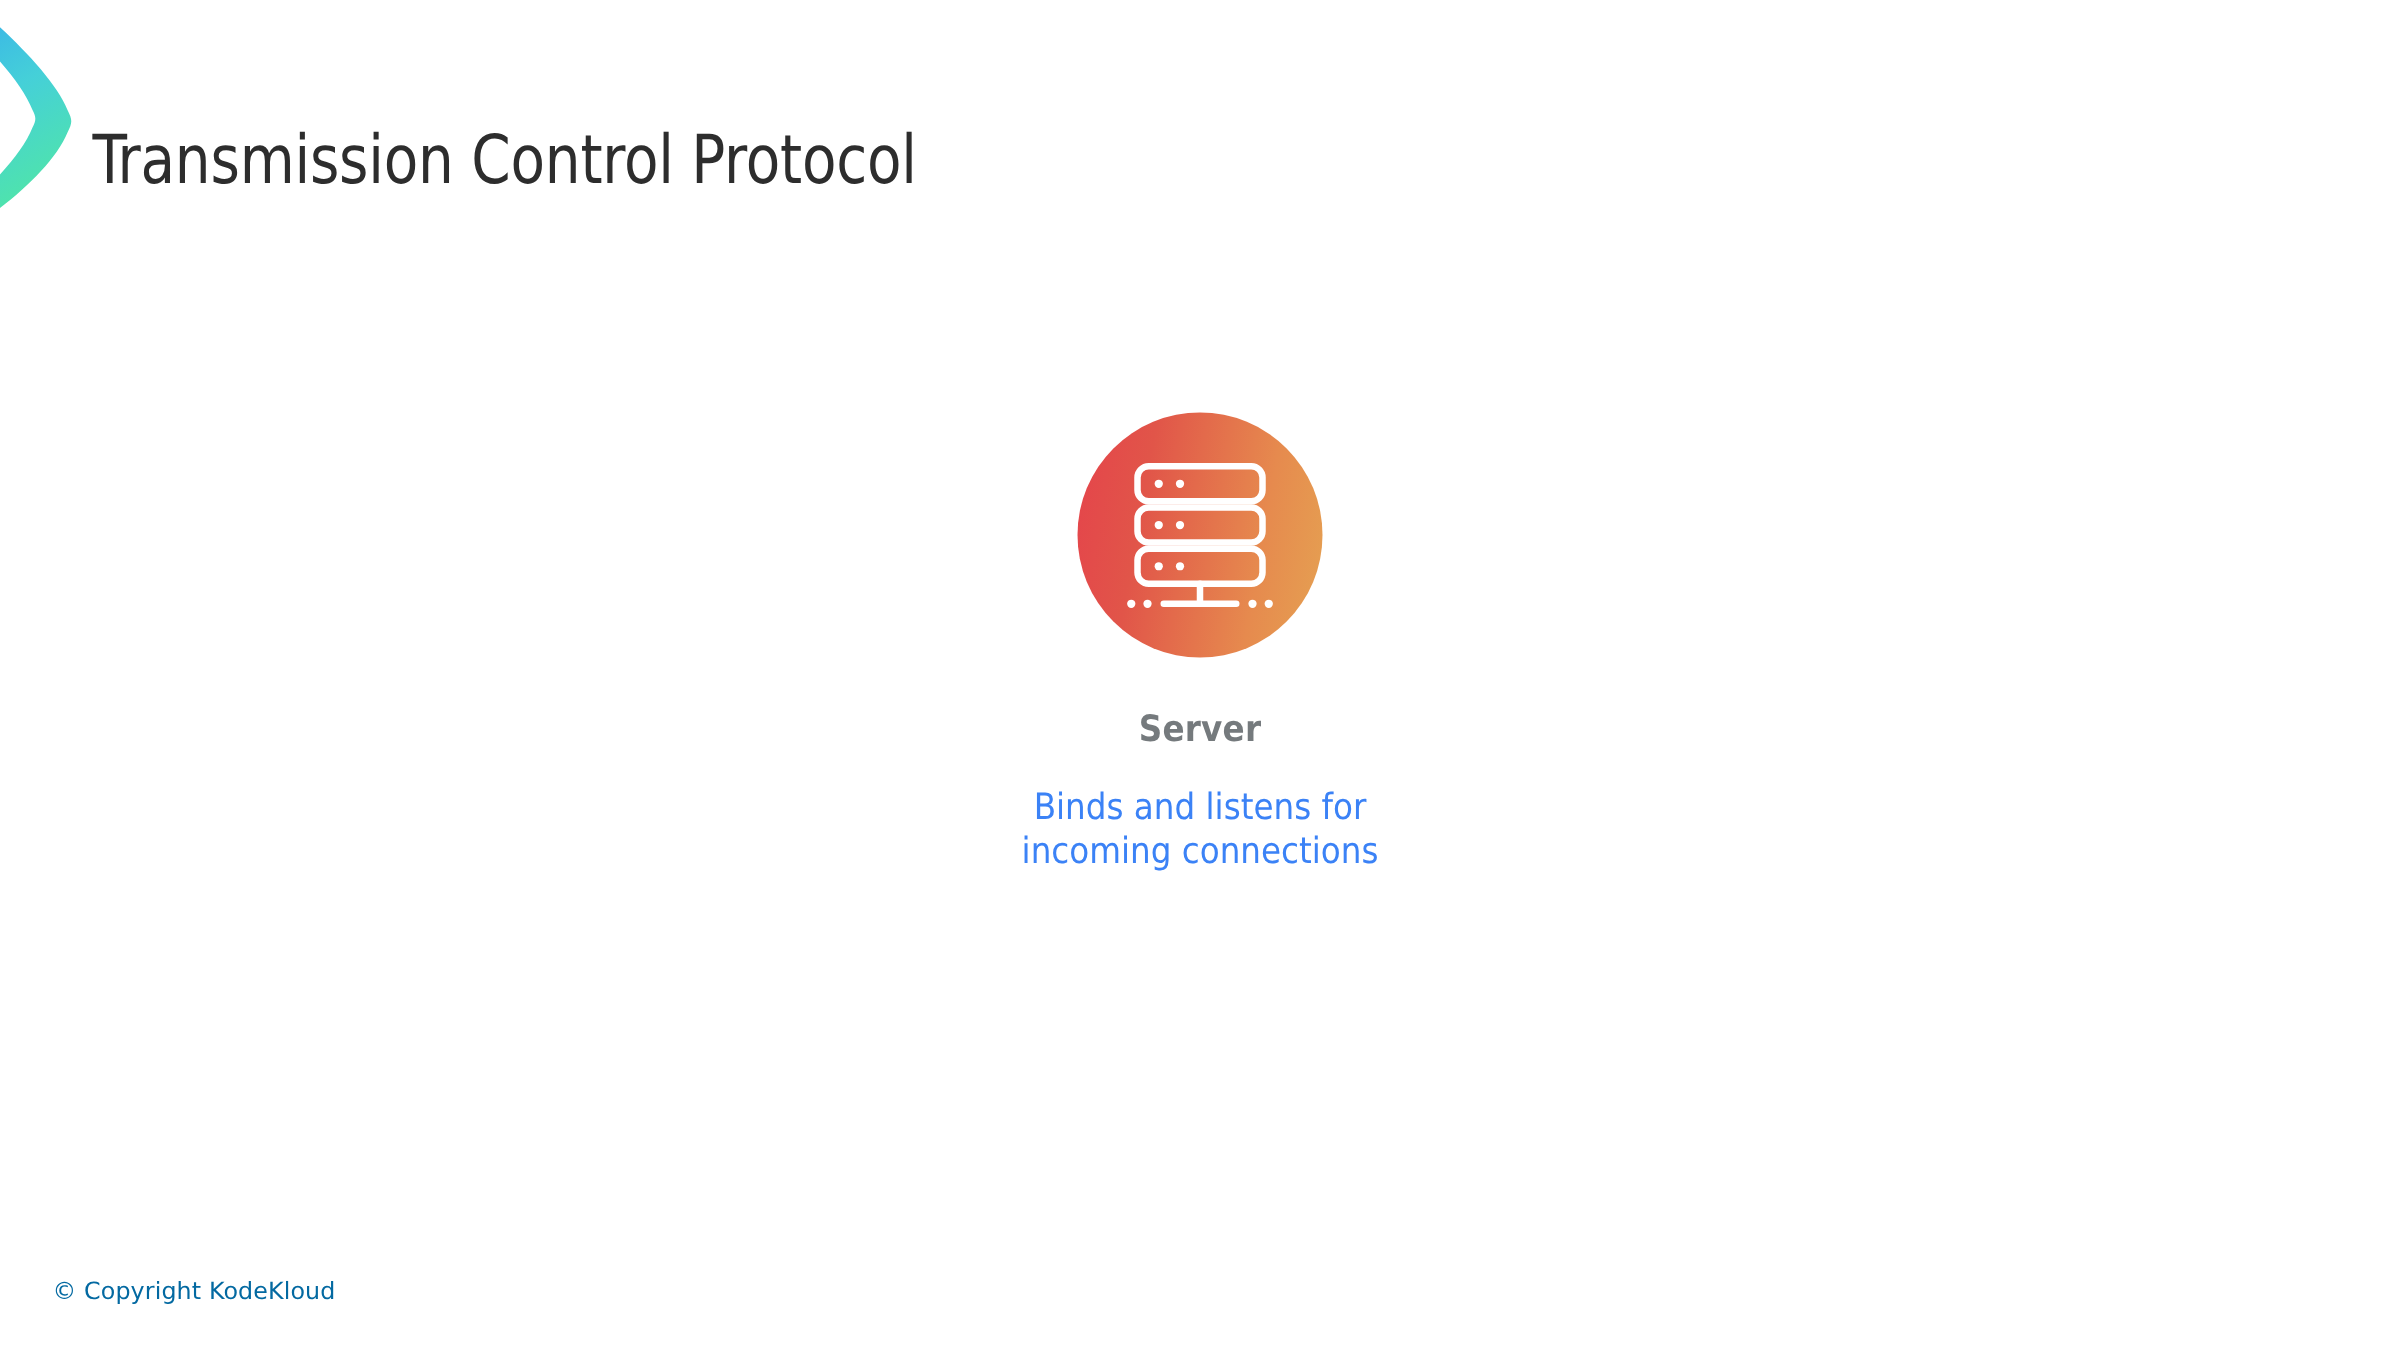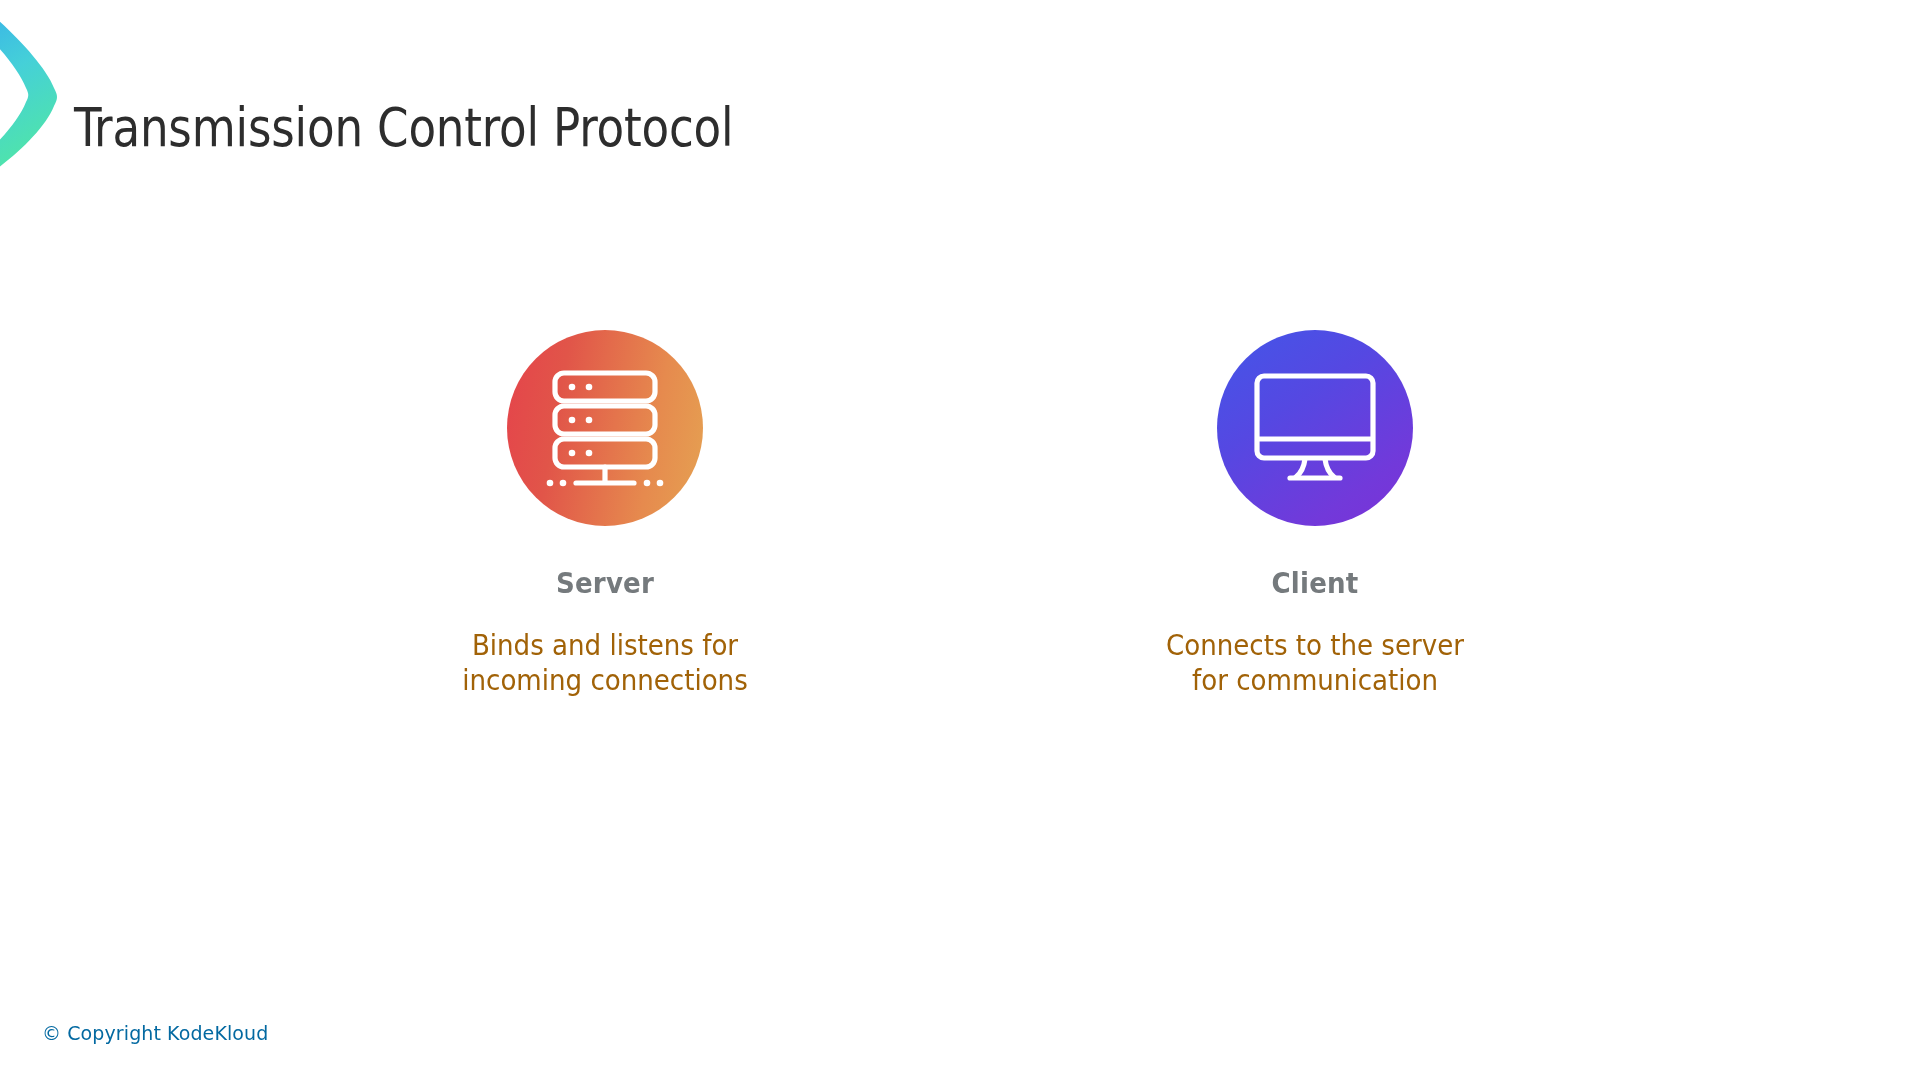--- a/index.html
+++ b/index.html
@@ -97,21 +97,21 @@
     color: #757a7d;
     letter-spacing: 0.2px;
     line-height: 1.2;
   }
 
   .card-desc {
     margin-top: 27px;
     font-family: "DejaVu Sans Condensed", "Liberation Sans Narrow", "Liberation Sans", sans-serif;
     font-size: 29px;
     font-weight: 400;
-    color: #a16207;
+    color: #3b82f6;
     line-height: 1.22;
     max-width: 330px;
   }
 
   
   .footer-copyright {
     position: absolute;
     left: 42px;
     bottom: 36px;
     font-family: "DejaVu Sans", "Liberation Sans", sans-serif;
@@ -167,36 +167,18 @@
           <circle cx="22" cy="116" r="3.3" fill="#ffffff" stroke="none"></circle>
 
           <circle cx="106" cy="116" r="3.3" fill="#ffffff" stroke="none"></circle>
           <circle cx="119" cy="116" r="3.3" fill="#ffffff" stroke="none"></circle>
         </svg>
       </div>
       <div class="card-title">Server</div>
       <div class="card-desc">Binds and listens for incoming connections</div>
     </div>
 
-    <div class="card">
-      <div class="icon-circle client">
-        <svg width="124" height="112" viewBox="0 0 124 112" fill="none" stroke="#ffffff" stroke-width="5.2" stroke-linecap="round" stroke-linejoin="round">
-
-          <rect x="4" y="4" width="116" height="82" rx="7"></rect>
-
-          <line x1="5" y1="67" x2="119" y2="67"></line>
-
-          <path d="M 52 87 C 51 95 48 101 43 105"></path>
-
-          <path d="M 72 87 C 73 95 76 101 81 105"></path>
-
-          <line x1="37" y1="106" x2="87" y2="106"></line>
-        </svg>
-      </div>
-      <div class="card-title">Client</div>
-      <div class="card-desc">Connects to the server for communication</div>
-    </div>
 
   </div>
 
   <div class="footer-copyright">© Copyright KodeKloud</div>
 
 </div>
 
 </body></html>

